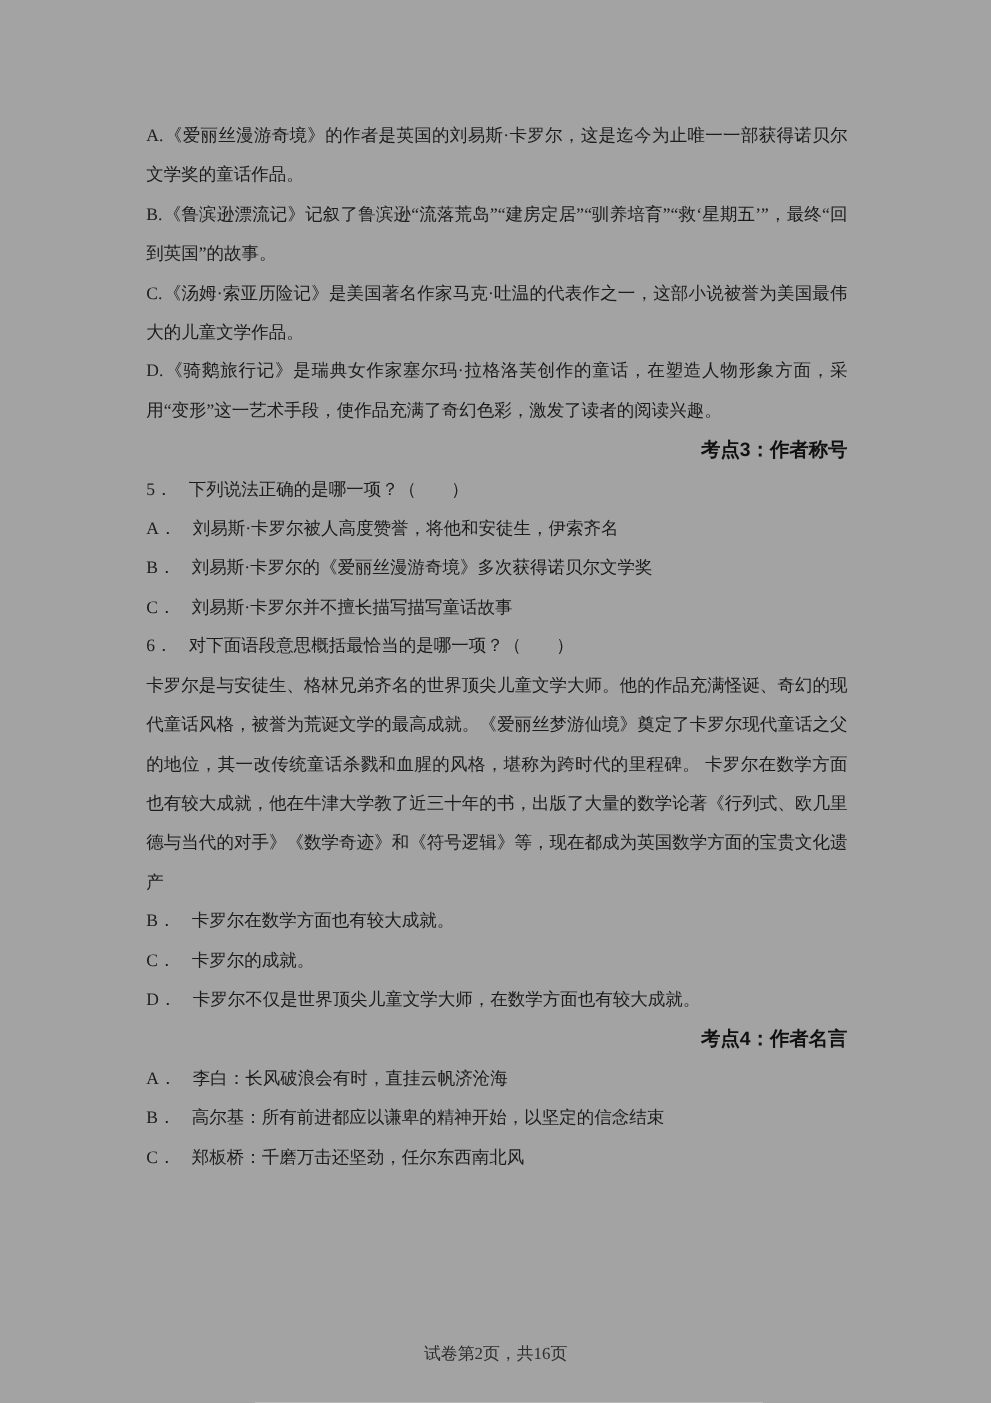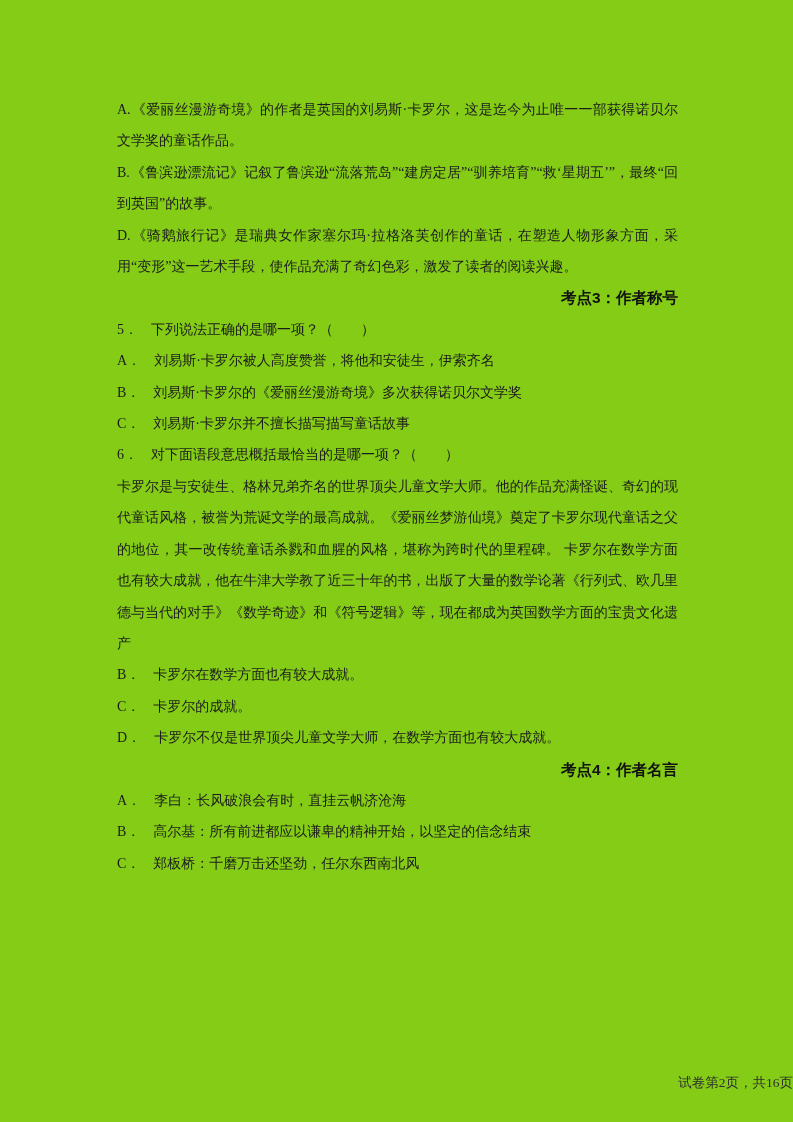--- a/index.html
+++ b/index.html
@@ -8,21 +8,21 @@
     width: 793px;
     height: 1122px;
     background: #ffffff;
     position: relative;
     overflow: hidden;
     font-family: "Liberation Serif", "DejaVu Serif", serif;
   }
   .page {
     position: absolute;
     inset: 0;
-    background: #84cc16;
+    background: #a3a3a3;
   }
   .content {
     position: absolute;
     left: 117px;
     top: 94px;
     width: 561px;
     font-size: 14px;
     line-height: 31.4px;
     color: #1c1c1c;
     text-align: justify;
@@ -36,34 +36,35 @@
     text-align: right;
   }
   .stem .q-num { margin-right: 13px; }
   .opt.tight .opt-label { margin-right: 1px; }
   .opt.spaced .opt-label { margin-right: 13px; }
   .footer {
     position: absolute;
     left: 0;
     right: 0;
     top: 1074px;
-    text-align: right;
+    text-align: center;
     font-size: 13.5px;
     color: #2e2e2e;
     font-family: "Liberation Serif", "DejaVu Serif", serif;
   }
 </style>
 </head>
 <body>
 
 <div class="page">
   <div class="content">
 
     <p class="opt tight"><span class="opt-label">A.</span><span>《爱丽丝漫游奇境》的作者是英国的刘易斯·卡罗尔，这是迄今为止唯一一部获得诺贝尔文学奖的童话作品。</span></p>
     <p class="opt tight"><span class="opt-label">B.</span><span>《鲁滨逊漂流记》记叙了鲁滨逊“流落荒岛”“建房定居”“驯养培育”“救‘星期五’”，最终“回到英国”的故事。</span></p>
+    <p class="opt tight"><span class="opt-label">C.</span><span>《汤姆·索亚历险记》是美国著名作家马克·吐温的代表作之一，这部小说被誉为美国最伟大的儿童文学作品。</span></p>
     <p class="opt tight"><span class="opt-label">D.</span><span>《骑鹅旅行记》是瑞典女作家塞尔玛·拉格洛芙创作的童话，在塑造人物形象方面，采用“变形”这一艺术手段，使作品充满了奇幻色彩，激发了读者的阅读兴趣。</span></p>
 
     <p class="heading">考点3：作者称号</p>
 
     <p class="stem"><span class="q-num">5．</span><span>下列说法正确的是哪一项？（　　）</span></p>
     <p class="opt spaced"><span class="opt-label">A．</span><span>刘易斯·卡罗尔被人高度赞誉，将他和安徒生，伊索齐名</span></p>
     <p class="opt spaced"><span class="opt-label">B．</span><span>刘易斯·卡罗尔的《爱丽丝漫游奇境》多次获得诺贝尔文学奖</span></p>
     <p class="opt spaced"><span class="opt-label">C．</span><span>刘易斯·卡罗尔并不擅长描写描写童话故事</span></p>
 
     <p class="stem"><span class="q-num">6．</span><span>对下面语段意思概括最恰当的是哪一项？（　　）</span></p>

